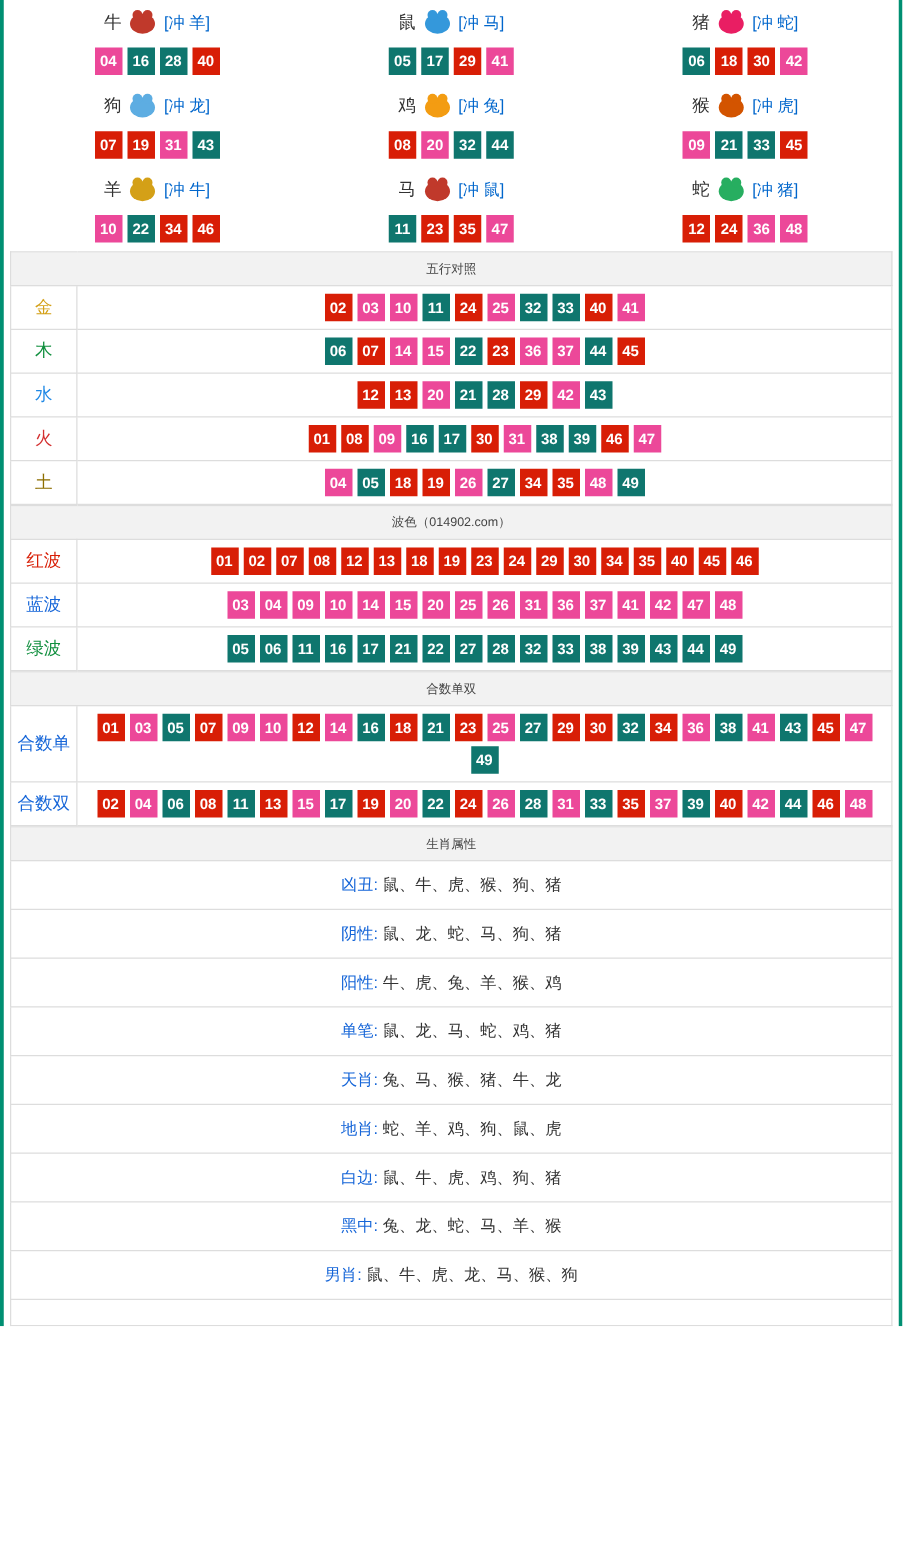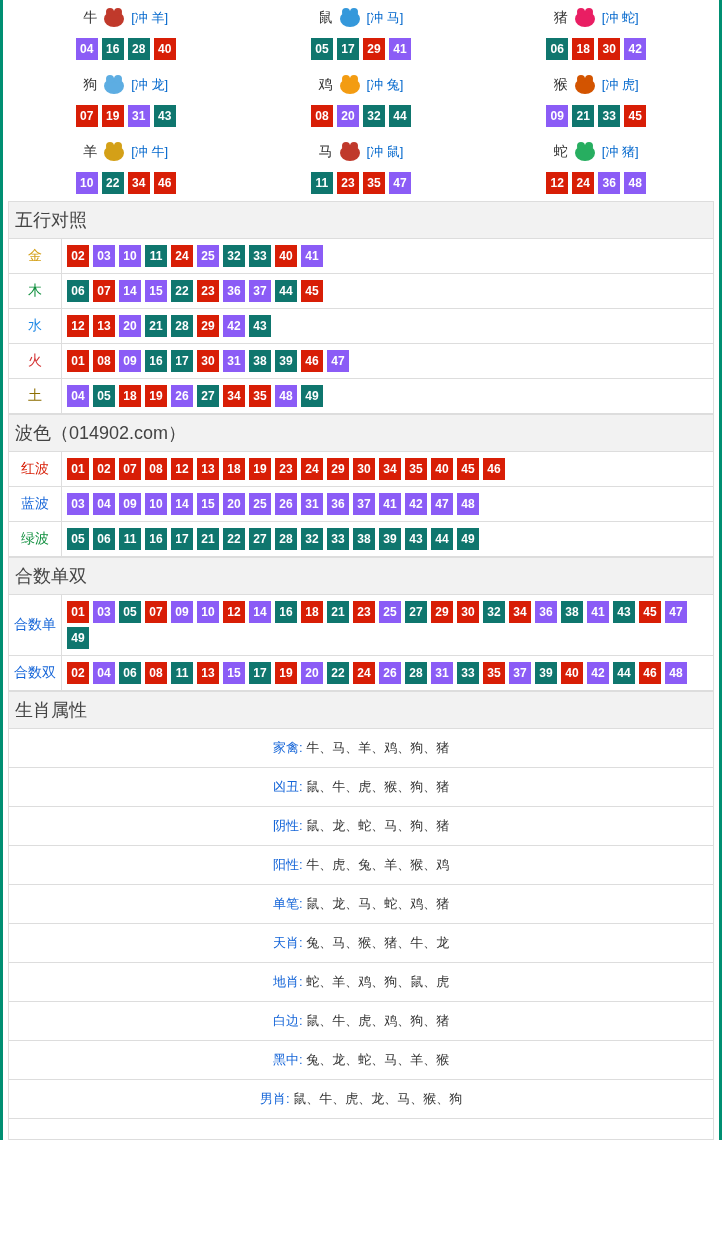--- a/index.html
+++ b/index.html
@@ -4,27 +4,27 @@
 <style>
   body{margin:0;font-family:Arial,"Microsoft YaHei",sans-serif;font-size:13px;color:#333;background:#fff}
   .wrapper{width:722px;border-left:3px solid #008f72;border-right:3px solid #008f72;box-sizing:border-box;padding:0 5px}
   .zodiac-grid{display:flex;flex-wrap:wrap;width:100%}
   .zodiac-cell{width:33.33%;box-sizing:border-box;text-align:center;padding:2px 0 6px}
   .z-title{display:flex;align-items:center;justify-content:center;gap:2px;margin-bottom:4px}
   .z-name{font-size:14px;color:#333}
   .z-conf{color:#0066cc}
   .num{display:inline-flex;align-items:center;justify-content:center;width:22px;height:22px;color:#fff;font-size:12px;font-weight:bold;margin:1px}
   .r{background:#d81e06}
-  .b{background:#8b5cf6}
+  .b{background:#ec4899}
   .g{background:#0f766e}
   .nums{display:flex;flex-wrap:wrap;justify-content:center;gap:2px}
-  .nums-left{display:flex;flex-wrap:wrap;justify-content:flex-start;gap:2px;padding:5px 4px}
+  .nums-left{display:flex;flex-wrap:wrap;justify-content:center;gap:2px;padding:5px 4px}
   table{border-collapse:collapse;width:100%}
   td,th{border:1px solid #ddd;padding:0}
-  .section-header{background:#f2f2f2;font-size:18px;padding:6px;color:#444}
+  .section-header{background:#f2f2f2;text-align:center;font-size:10px;padding:6px;color:#444}
   .lbl{width:48px;min-width:48px;text-align:center;font-size:14px;padding:8px 2px}
   .c-gold{color:#d4a017}.c-wood{color:#108f3e}.c-water{color:#1e88e5}.c-fire{color:#d32f2f}.c-earth{color:#8d6e00}
   .c-red{color:#d81e06}.c-blue{color:#1565d8}.c-green{color:#108f3e}
   .attr-row{text-align:center;padding:10px 4px;border-top:1px solid #ddd}
   .attr-label{color:#1565d8}
   .attr-text{color:#333}
   .zodiac-icon{width:30px;height:28px;display:inline-block}
 </style>
 </head>
 <body>
@@ -434,23 +434,20 @@
 </table>
 
 <table>
 <tbody>
         <tr>
           <td class="section-header">生肖属性</td>
         </tr>
 </tbody>
       <tbody id="attr-body">
         <tr>
-          <td class="attr-row"><span class="attr-label">家禽:</span> <span class="attr-text">牛、马、羊、鸡、狗、猪</span></td>
-        </tr>
-        <tr>
           <td class="attr-row"><span class="attr-label">凶丑:</span> <span class="attr-text">鼠、牛、虎、猴、狗、猪</span></td>
         </tr>
         <tr>
           <td class="attr-row"><span class="attr-label">阴性:</span> <span class="attr-text">鼠、龙、蛇、马、狗、猪</span></td>
         </tr>
         <tr>
           <td class="attr-row"><span class="attr-label">阳性:</span> <span class="attr-text">牛、虎、兔、羊、猴、鸡</span></td>
         </tr>
         <tr>
           <td class="attr-row"><span class="attr-label">单笔:</span> <span class="attr-text">鼠、龙、马、蛇、鸡、猪</span></td>

